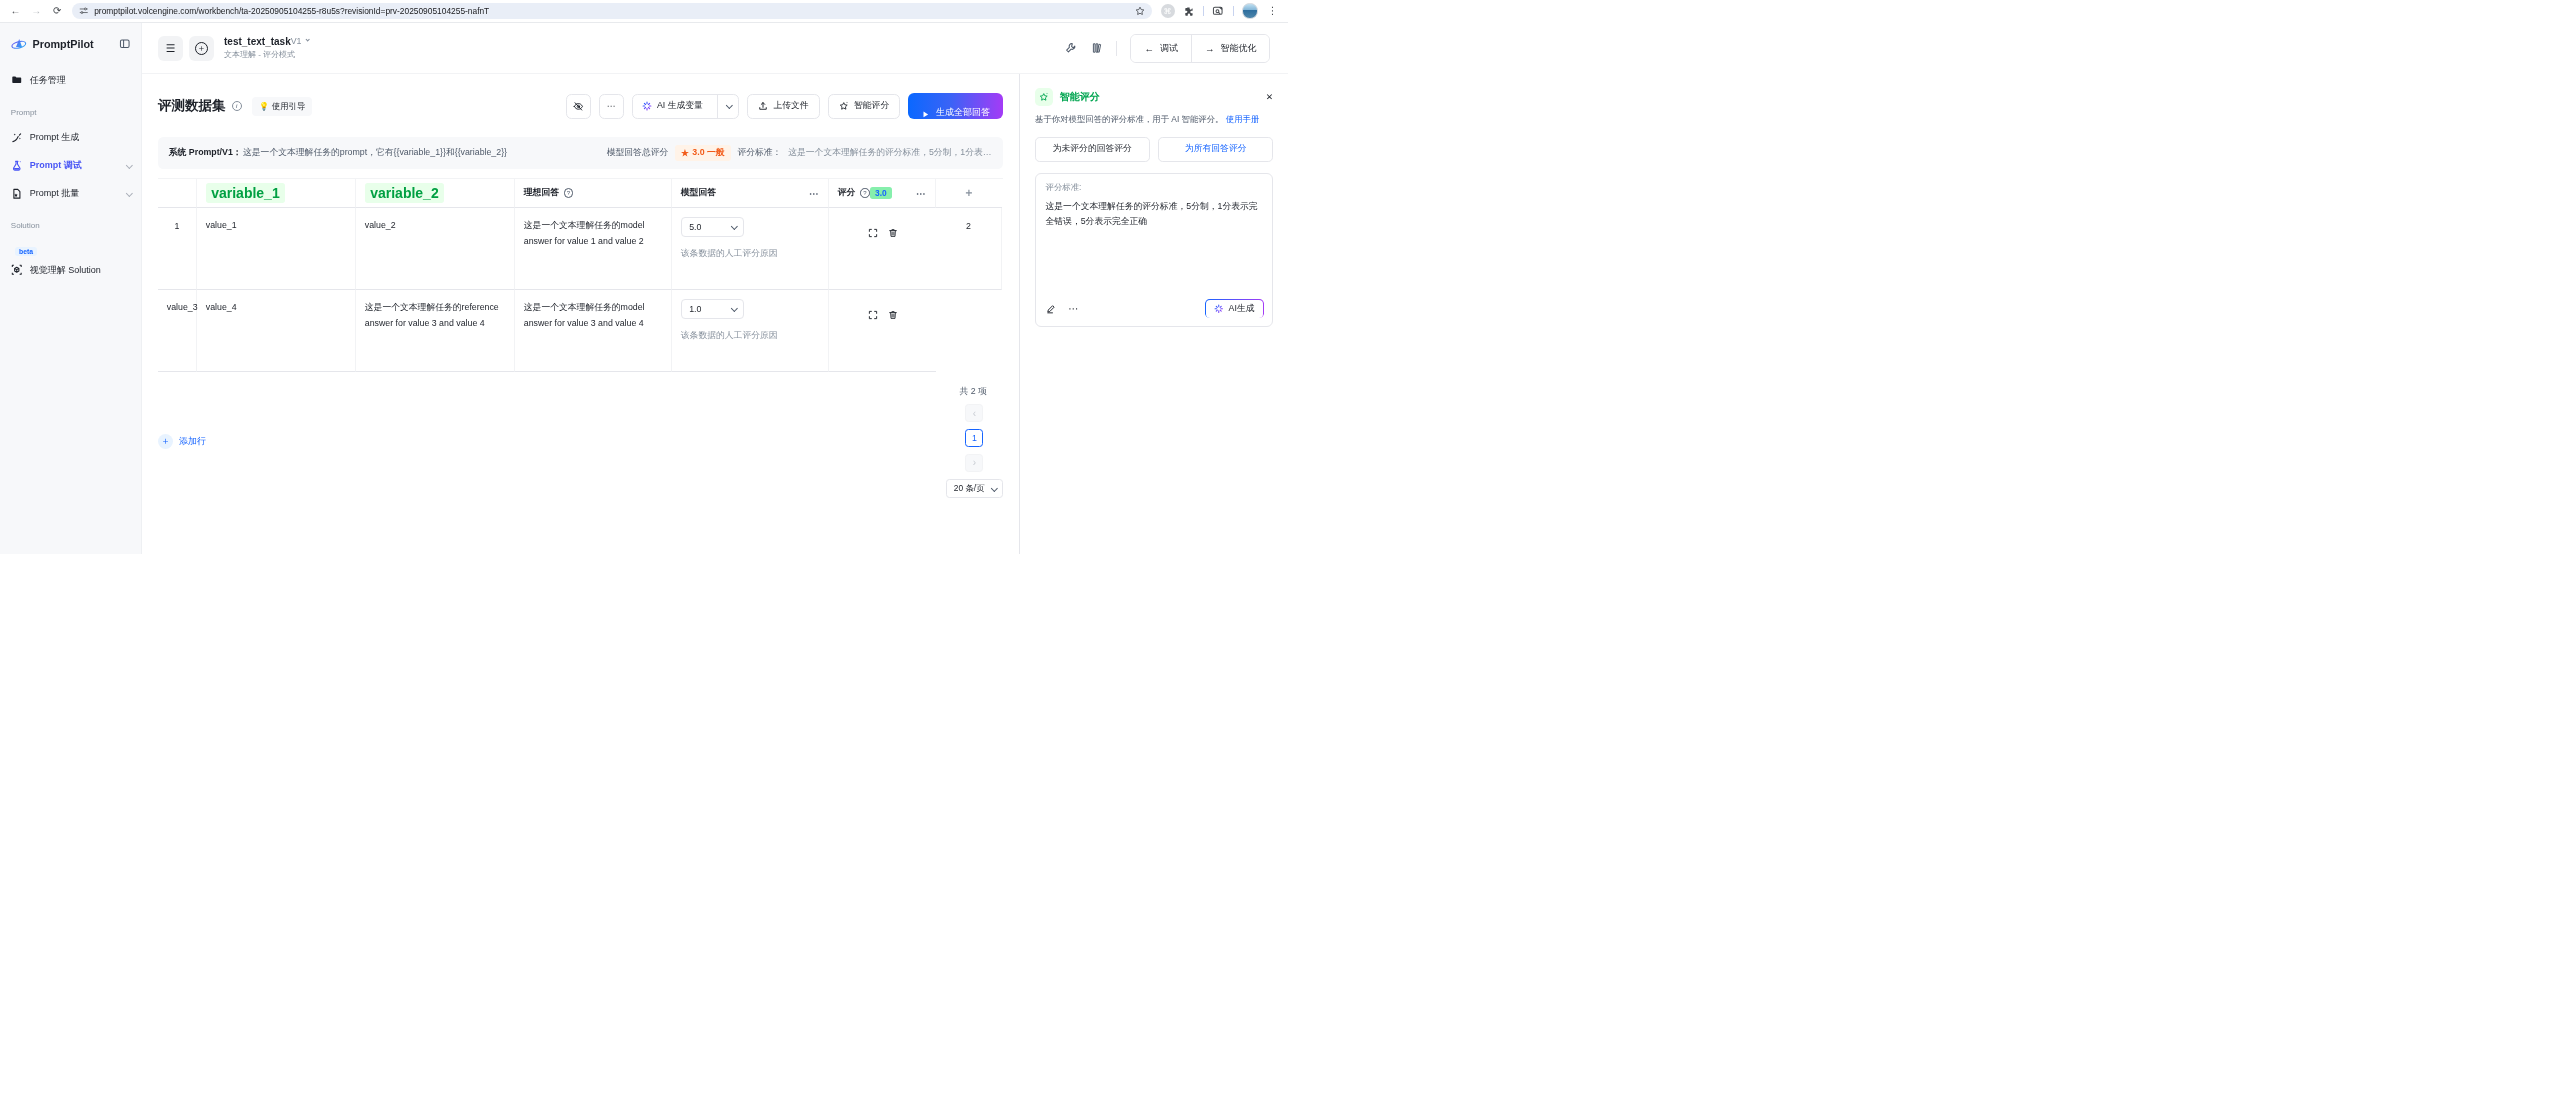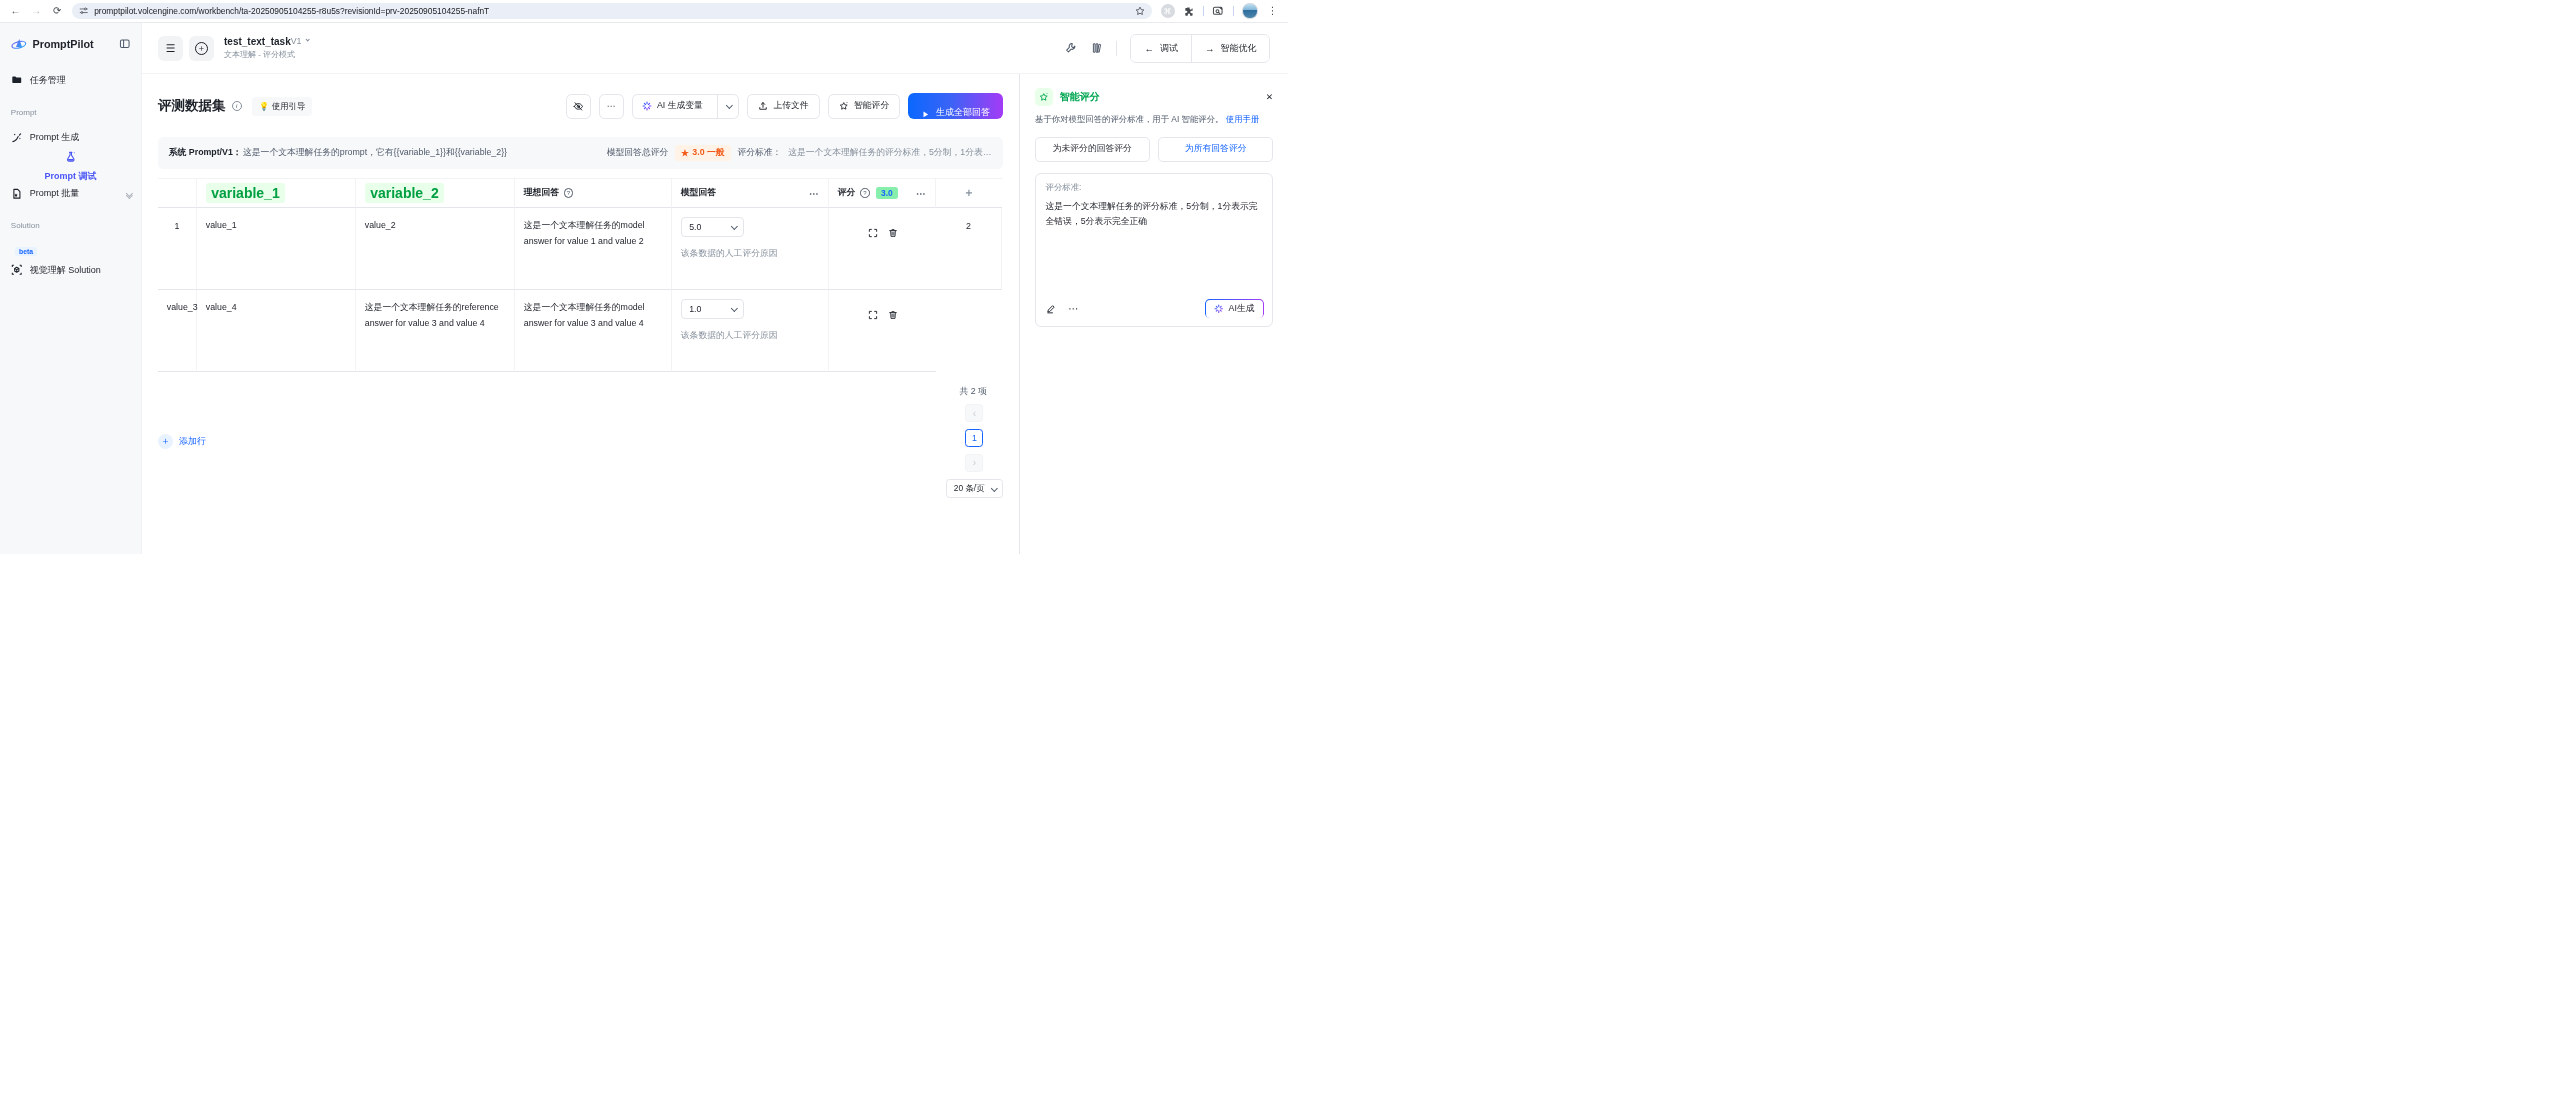--- a/index.html
+++ b/index.html
@@ -24,21 +24,21 @@
 
   
   .app { flex: 1; display: flex; min-height: 0; }
   .sidebar { width: 142px; background: #f7f8fa; border-right: 0.7px solid #eef0f3; padding-top: 8px; }
   .brand-row { display: flex; align-items: center; padding: 4px 10.8px 13.5px 9.5px; }
   .brand-name { font-size: 10.8px; font-weight: bold; margin-left: 5.4px; flex: 1; }
   .collapse-btn { color: #4e5969; cursor: pointer; display: flex; }
   .nav-item { display: flex; align-items: center; gap: 7.4px; height: 28px; padding: 0 10.8px; font-size: 9px; color: #1d2129; cursor: pointer; }
   .nav-item .nv-ic { display: flex; color: #1d2129; }
   .nav-item.active, .nav-item.active .nv-ic { color: #4956f5; }
-  .nav-item.active { font-weight: bold; flex-direction: column; }
+  .nav-item.active { font-weight: bold; }
   .chev-css { width: 4.7px; height: 4.7px; border-right: 0.9px solid currentColor; border-bottom: 0.9px solid currentColor; transform: rotate(45deg) translateY(-1.4px); display: inline-block; }
   .nav-item .chev-wrap { margin-left: auto; color: #a9aeb8; }
   .section-label { font-size: 8px; color: #86909c; padding: 13.5px 10.8px 6.8px; }
   .beta-badge { display: inline-block; margin: 10.8px 0 -5.4px 15px; background: #e8f3ff; color: #1664ff; font-size: 6.8px; font-weight: bold; padding: 0.7px 4px; border-radius: 2.7px; }
 
   .main-col { flex: 1; display: flex; flex-direction: column; min-width: 0; }
   .app-header { height: 51px; display: flex; align-items: center; padding: 0 17.6px 0 16px; border-bottom: 0.7px solid #f2f3f5; }
   .icon-btn-gray { width: 25px; height: 25px; border-radius: 6px; background: #f2f3f5; display: flex; align-items: center; justify-content: center; font-size: 10.8px; cursor: pointer; color: #1d2129; }
   .icon-btn-gray + .icon-btn-gray { margin-left: 6px; }
   .circle-plus { width: 13px; height: 13px; border: 0.9px solid #1d2129; border-radius: 50%; display: flex; align-items: center; justify-content: center; font-size: 8.8px; line-height: 1; }
@@ -81,21 +81,21 @@
   .score-badge { display: flex; align-items: center; gap: 3.4px; background: #fff3e8; color: #f25b19; font-weight: bold; border-radius: 2.7px; padding: 2px 6px; font-size: 8.8px; }
   .pb-crit-label { color: #4e5969; }
   .pb-crit-value { color: #86909c; max-width: 204px; white-space: nowrap; overflow: hidden; text-overflow: ellipsis; }
 
   
   .tbl { margin-top: 9.5px; display: grid; grid-template-columns: 39px 159px 159px 157px 157px 107px 66px; border-top: 0.7px solid #f2f3f5; }
   .th { height: 29px; display: flex; align-items: center; padding: 0 8.8px; border-bottom: 0.7px solid #e5e6eb; border-right: 0.7px solid #f2f3f5; font-size: 8.8px; font-weight: bold; color: #1d2129; }
   .no-r { border-right: none !important; }
   .var-chip { background: #e8ffea; color: #00a042; font-size: 14px; font-weight: bold; padding: 2px 5.4px; border-radius: 2.7px; }
   .q-circle { width: 9.5px; height: 9.5px; border: 0.7px solid #4e5969; color: #4e5969; border-radius: 50%; font-size: 6px; font-weight: normal; display: inline-flex; align-items: center; justify-content: center; margin-left: 4.7px; }
-  .score-chip { background: #86efac; color: #1664ff; font-size: 8.4px; padding: 1.4px 5.4px; border-radius: 2.7px; margin-left: 6px; }
+  .score-chip { background: #86efac; color: #1664ff; font-size: 8.4px; padding: 1.4px 5.4px; border-radius: 2.7px; }
   .th-kebab { margin-left: auto; color: #4e5969; cursor: pointer; font-size: 9.5px; letter-spacing: 0.7px; }
   .plus-col { justify-content: center; color: #86909c; font-size: 10.8px; }
   .td { min-height: 82px; padding: 8.8px; border-bottom: 0.7px solid #e5e6eb; border-right: 0.7px solid #f2f3f5; font-size: 8.8px; line-height: 1.85; position: relative; color: #1d2129; }
   .td.idx { text-align: center; padding-top: 10px; }
   .focus-box { position: absolute; inset: 2px; border: 1.4px solid #3370ff; border-radius: 6px; padding: 4.7px 6px; background: #fff; font-size: 8.4px; line-height: 1.95; }
   .score-select { width: 63px; height: 20px; border: 0.7px solid #e5e6eb; border-radius: 4px; display: flex; align-items: center; padding: 0 7.4px; cursor: pointer; background: #fff; }
   .score-select .chev-wrap { margin-left: auto; color: #4e5969; }
   .score-hint { margin-top: 8.8px; color: #86909c; line-height: 1.75; }
   .row-actions { display: flex; gap: 10px; justify-content: center; padding-top: 11.5px; color: #1d2129; }
   .row-actions .act { cursor: pointer; display: flex; }

